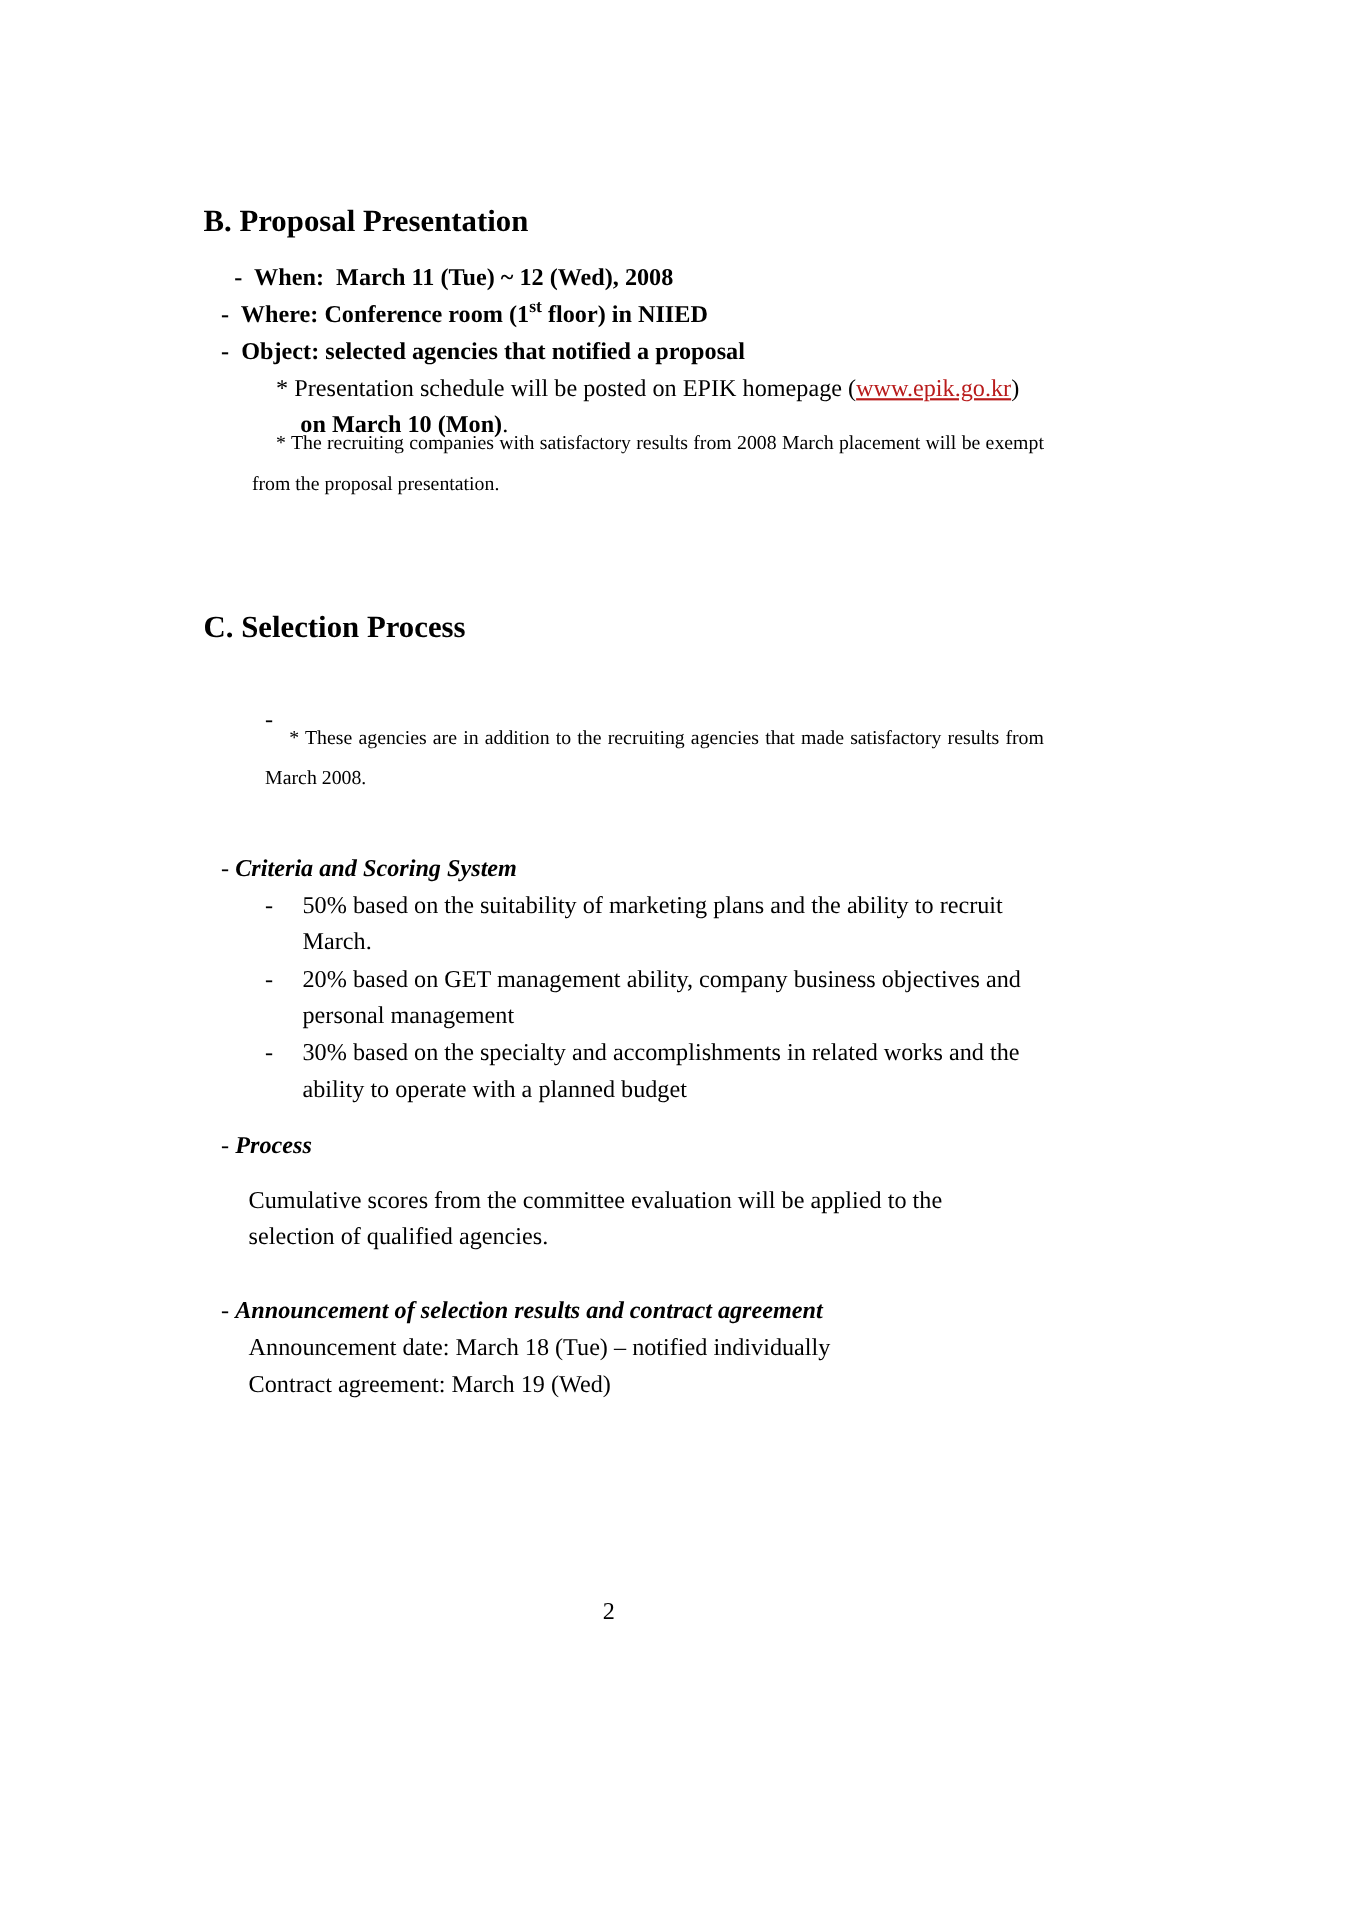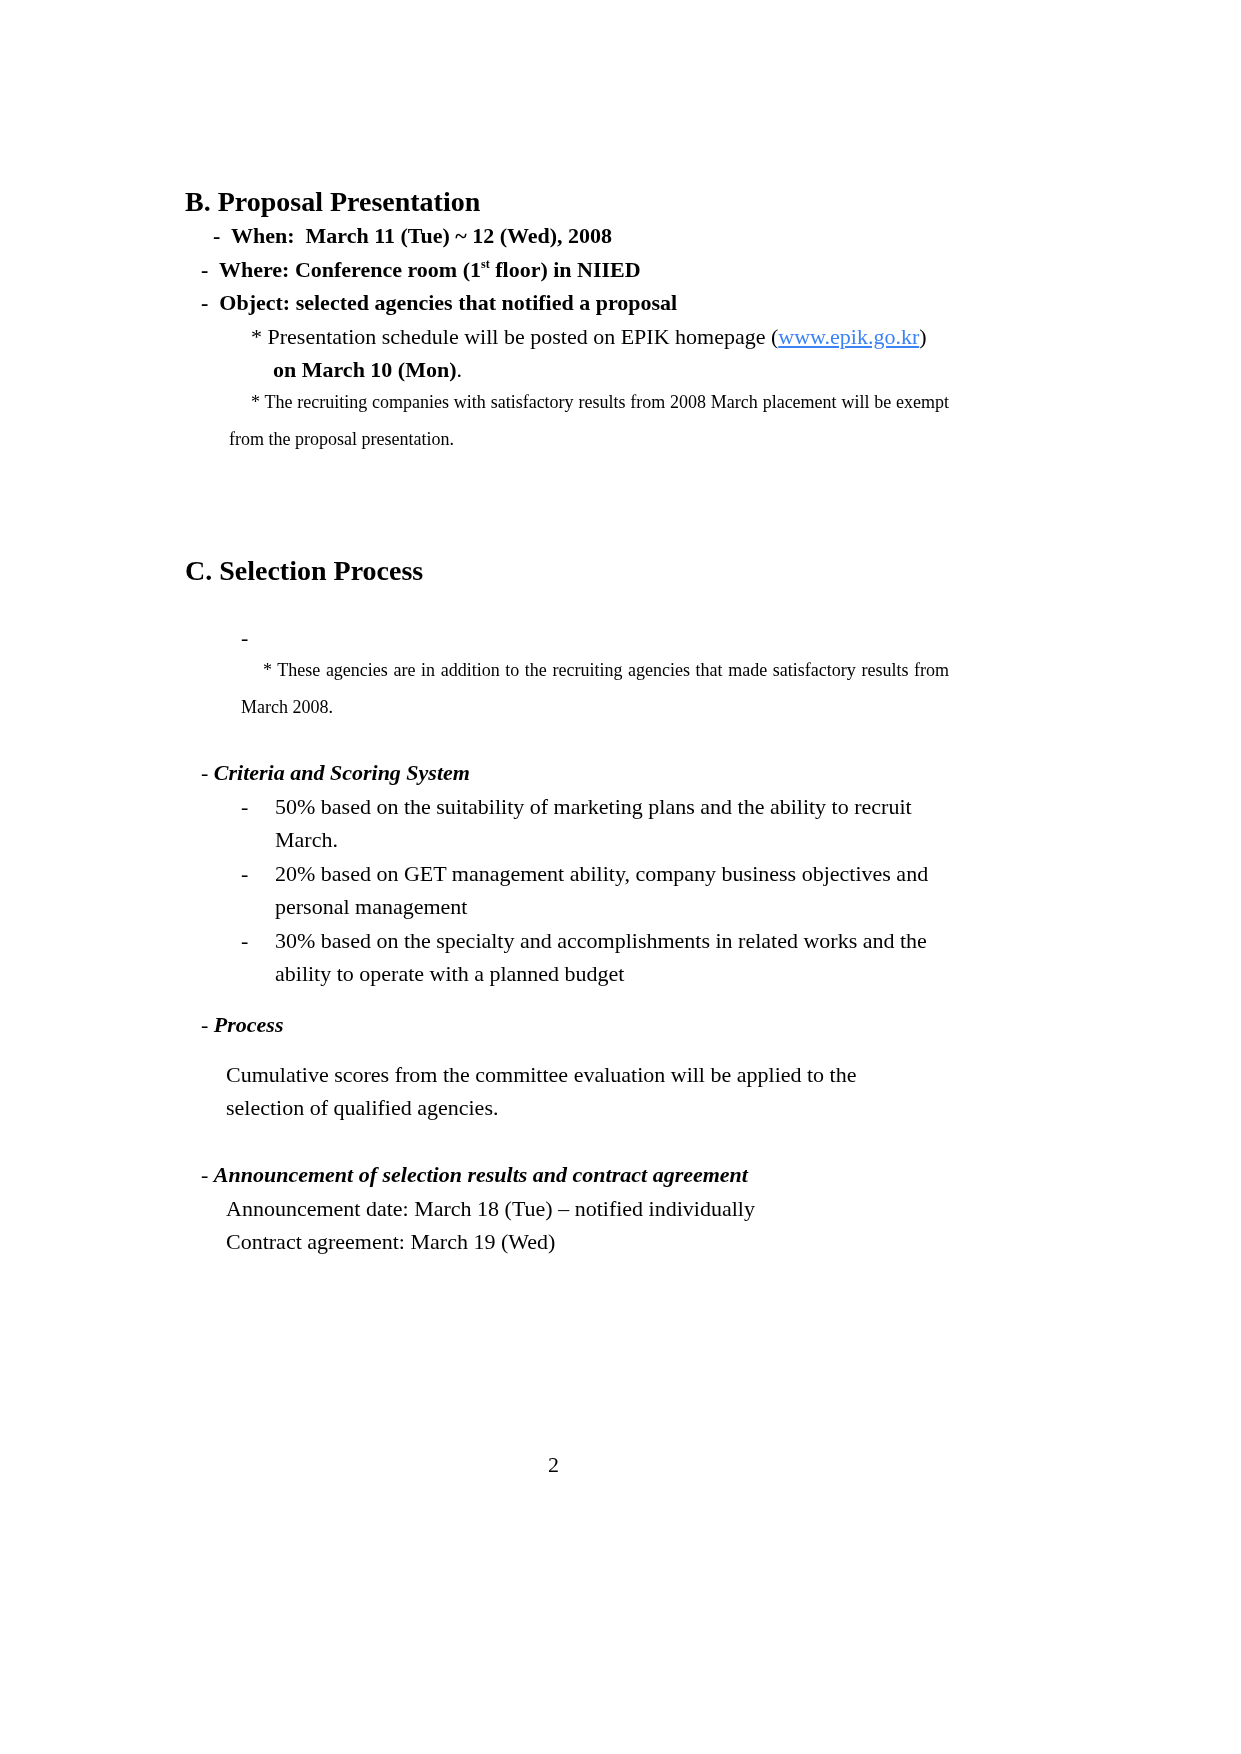--- a/index.html
+++ b/index.html
@@ -4,25 +4,25 @@
   <style>
     html, body { margin: 0; padding: 0; background: #ffffff; }
     body {
       width: 1241px; height: 1754px; position: relative; overflow: hidden;
       font-family: "Liberation Serif", "DejaVu Serif", serif;
       color: #000000;
     }
     .page { position: absolute; left: 0; top: 0; width: 1043px; height: 1754px; }
     .abs { position: absolute; white-space: nowrap; }
     .h2 { font-size: 28px; font-weight: bold; }
-    .t { font-size: 22px; line-height: 26px; }
+    .t { font-size: 22px; line-height: 26px; margin-top: 16px; }
     .b { font-weight: bold; }
     .i { font-style: italic; }
-    .link { color: #3b82f6; text-decoration: underline; }
-    sup { font-size: 12px; vertical-align: 9px; line-height: 0; }
+    .link { color: #b91c1c; text-decoration: underline; }
+    sup { font-size: 16px; vertical-align: 9px; line-height: 0; }
     .justify {
       position: absolute; white-space: normal; font-size: 18px; line-height: 37px;
       text-align: justify;
     }
     .footer { font-size: 22px; }
   </style>
 </head>
 <body>
 
 <div class="page">

